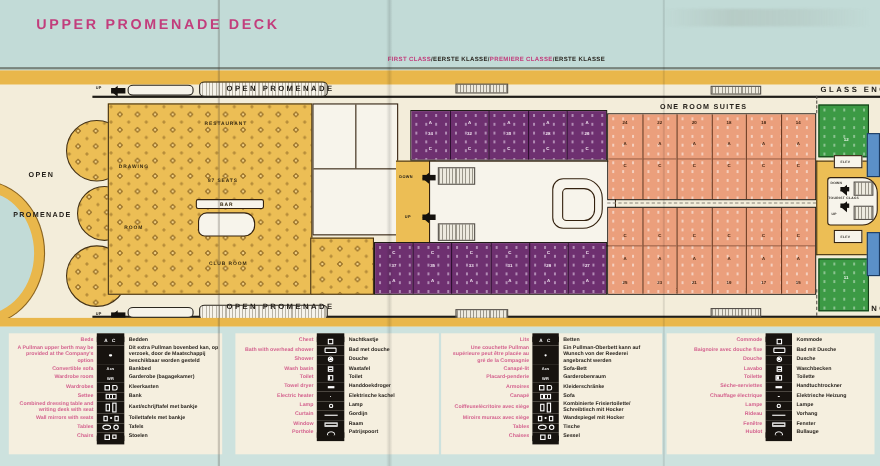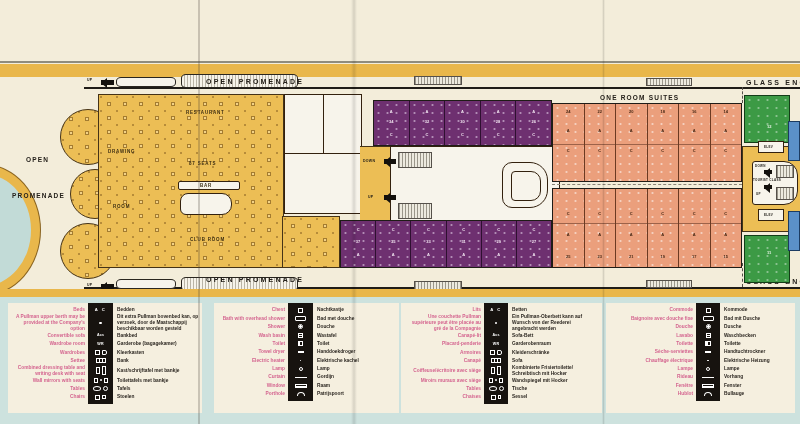--- a/index.html
+++ b/index.html
@@ -80,20 +80,25 @@
   .ic-small{color:#fff;font-size:3.6px;font-weight:bold;letter-spacing:.2px;}
   .dot{background:#fff;border-radius:50%;}
 
   .fold{top:0;height:424px;pointer-events:none;}
 </style>
 </head>
 <body>
 
 <div id="page">
 
+  <div id="band-top" class="abs">
+    <div id="title" class="abs">UPPER PROMENADE DECK</div>
+    <div id="ghost" class="abs"></div>
+    <div id="banner" class="abs"><span class="mag">FIRST CLASS</span>/<span class="">EERSTE KLASSE</span>/<span class="mag">PREMIERE CLASSE</span>/<span class="">ERSTE KLASSE</span></div>
+  </div>
   <div id="rule-top" class="abs"></div>
   <div id="stripe-a" class="abs stripe"></div>
 
   <div id="plan" class="abs">
 
     <div class="abs hull" style="left:84px;top:10px;width:716px;"></div>
     <div class="abs hull" style="left:84px;top:210px;width:716px;"></div>
 
     <div class="abs circle" style="left:-73px;top:88px;width:95px;height:112px;background:#c2dbd7;border:9px solid #e9b74b;box-shadow:0 0 0 1px #8a6420;"></div>
 

